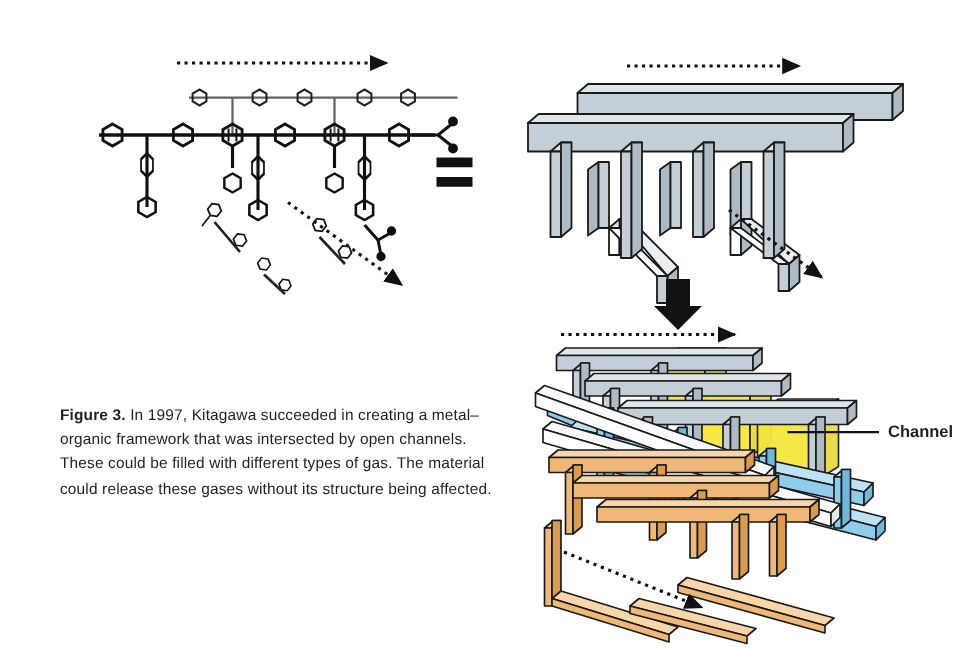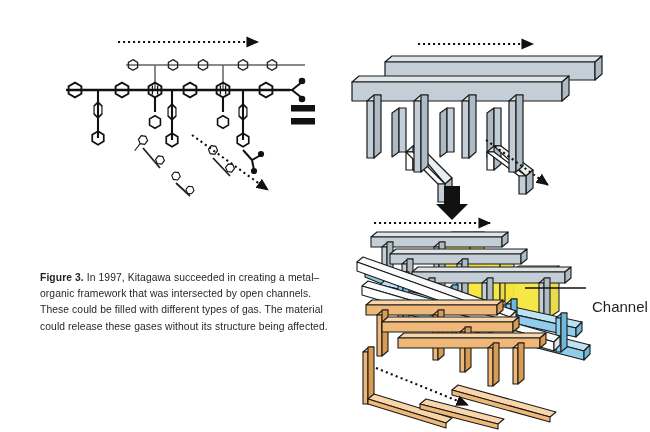--- a/index.html
+++ b/index.html
@@ -4,21 +4,21 @@
 <style>
   html,body{margin:0;padding:0;background:#ffffff;}
   body{width:650px;height:432px;overflow:hidden;
        font-family:"Liberation Sans","DejaVu Sans",sans-serif;color:#231f20;}
   #fig{position:relative;width:650px;height:432px;}
   svg{display:block;}
   #artwork{position:absolute;left:0;top:0;}
   .cap{position:absolute;left:40px;top:270px;width:290px;
        font-size:10.3px;line-height:16.2px;color:#231f20;letter-spacing:.1px;}
   .cap b{font-weight:bold;}
-  .chlabel{position:absolute;left:592px;top:298px;font-size:15px;color:#231f20;}
+  .chlabel{position:absolute;left:592px;top:282px;font-size:11px;color:#231f20;font-weight:bold;}
 </style>
 </head>
 <body>
 
 <div id="fig">
 
 <svg id="artwork" width="650" height="432" viewBox="0 0 650 432">
   <defs>
     <marker id="dot-arrow" markerWidth="7" markerHeight="7" refX="5.5" refY="3" orient="auto" markerUnits="strokeWidth">
       <path d="M0,0.4 L6,3 L0,5.6 Z" fill="#111"></path>

